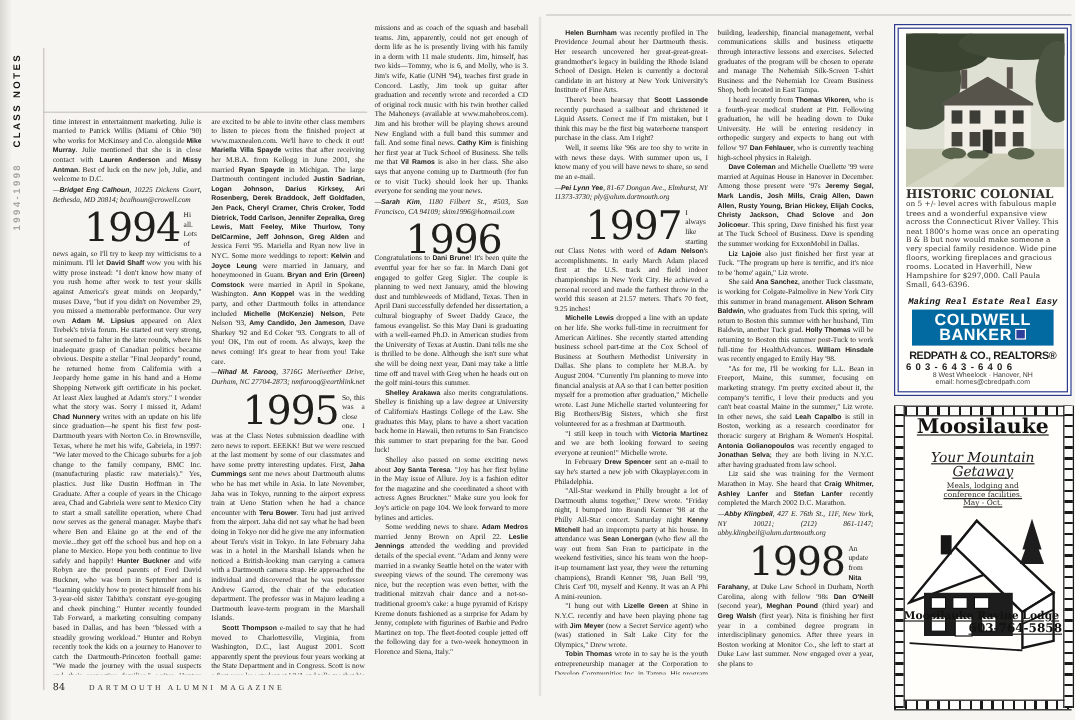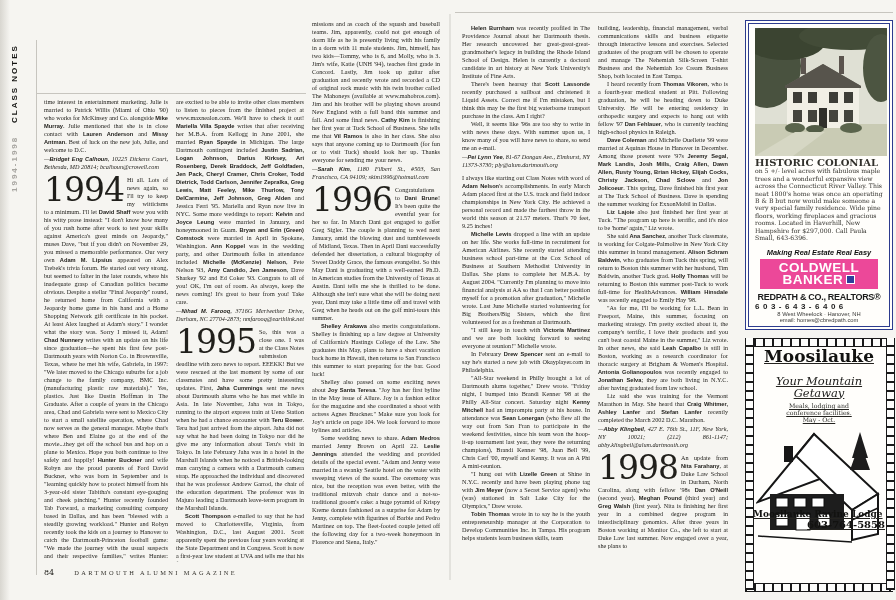--- a/index.html
+++ b/index.html
@@ -34,39 +34,39 @@
   #col3{left:312px;top:20px; width:128px;height:542px;}
   #col4{left:462px;top:24px; width:128px;height:538px;}
   #col5{left:598px;top:24px; width:130px;height:538px;}
   .blk{margin:0;text-indent:9px;}
   .blk.cont,.blk.year,.blk.signoff{text-indent:0;}
   .blk.signoff{font-style:italic;margin:1px 0 2px 0;}
   .blk b{font-family:"Liberation Sans",sans-serif;font-weight:bold;font-size:5.7px;}
   .blk.year{margin-top:5px;}
   .yearnum{
     float:left;font-family:"DejaVu Serif",serif;font-size:33px;line-height:25px;
-    letter-spacing:-1px;padding:1px 3px 0 0;color:#201f1b;
+    letter-spacing:-1px;padding:1px 3px 0 0;color:#201f1b;margin-left:26px;
   }
   
   .footer{position:absolute;left:44px;top:568px;font-size:8px;}
   .footer .pg{font-weight:normal;font-family:"DejaVu Serif",serif;}
   .footer .mag{font-size:6.4px;letter-spacing:2.4px;margin-left:18px;color:#35332e;}
   
   .ad-realty{
     position:absolute;left:745px;top:20px;width:148px;height:310px;
     background:#fffefb;border:4px double #2c3b8e;box-sizing:border-box;
     padding:4px 6px 3px 6px;
   }
   .photo{width:132px;height:128px;margin:0 auto;display:block;}
   .realty-text{font-size:6.15px;line-height:7.4px;text-align:left;margin-top:3px;
     font-family:"DejaVu Serif",serif;color:#32312c;}
   .realty-text .hl{font-weight:bold;font-size:10px;}
-  .tagline{font-family:Liberation Sans, sans-serif;font-style:italic;font-weight:bold;
+  .tagline{font-family:Liberation Mono, monospace;font-style:italic;font-weight:bold;
     font-size:7.4px;text-align:center;margin-top:4px;color:#111;}
-  .cb-box{width:118px;margin:2px auto 0 auto;background:#ec4899;color:#fff;
+  .cb-box{width:118px;margin:2px auto 0 auto;background:#0369a1;color:#fff;
     text-align:center;font-family:"Liberation Sans",sans-serif;font-weight:bold;
     font-size:13.5px;line-height:12.5px;letter-spacing:0.5px;padding:3px 0 2px 0;}
   .cb-sq{display:inline-block;width:7px;height:7px;border:1.5px solid #fff;
     vertical-align:baseline;margin-left:3px;background:#2e3f9b;}
   .agency{font-family:"Liberation Sans",sans-serif;font-size:9px;font-weight:bold;
     letter-spacing:-0.3px;text-align:center;margin-top:3px;color:#1b1b1b;}
   .phone{font-family:"Liberation Sans",sans-serif;font-weight:bold;font-size:8px;
     letter-spacing:3.5px;text-align:left;color:#222;}
   .addr,.email{font-family:"Liberation Sans",sans-serif;font-size:5.8px;text-align:center;color:#3a3a38;}
   
@@ -124,21 +124,21 @@
     <p class="blk year"><span class="yearnum">1996</span>Congratulations to <b>Dani Brune</b>! It's been quite the eventful year for her so far. In March Dani got engaged to golfer Greg Sigler. The couple is planning to wed next January, amid the blowing dust and tumbleweeds of Midland, Texas. Then in April Dani successfully defended her dissertation, a cultural biography of Sweet Daddy Grace, the famous evangelist. So this May Dani is graduating with a well-earned Ph.D. in American studies from the University of Texas at Austin. Dani tells me she is thrilled to be done. Although she isn't sure what she will be doing next year, Dani may take a little time off and travel with Greg when he heads out on the golf mini-tours this summer.</p>
     <p class="blk para"><b>Shelley Arakawa</b> also merits congratulations. Shelley is finishing up a law degree at University of California's Hastings College of the Law. She graduates this May, plans to have a short vacation back home in Hawaii, then returns to San Francisco this summer to start preparing for the bar. Good luck!</p>
     <p class="blk para">Shelley also passed on some exciting news about <b>Joy Santa Teresa</b>. "Joy has her first byline in the May issue of Allure. Joy is a fashion editor for the magazine and she coordinated a shoot with actress Agnes Bruckner." Make sure you look for Joy's article on page 104. We look forward to more bylines and articles.</p>
     <p class="blk para">Some wedding news to share. <b>Adam Medros</b> married Jenny Brown on April 22. <b>Leslie Jennings</b> attended the wedding and provided details of the special event. "Adam and Jenny were married in a swanky Seattle hotel on the water with sweeping views of the sound. The ceremony was nice, but the reception was even better, with the traditional mitzvah chair dance and a not-so-traditional groom's cake: a huge pyramid of Krispy Kreme donuts fashioned as a surprise for Adam by Jenny, complete with figurines of Barbie and Pedro Martinez on top. The fleet-footed couple jetted off the following day for a two-week honeymoon in Florence and Siena, Italy."</p>
   </div>
 <div class="textcol" id="col4">
     <p class="blk para"><b>Helen Burnham</b> was recently profiled in The Providence Journal about her Dartmouth thesis. Her research uncovered her great-great-great-grandmother's legacy in building the Rhode Island School of Design. Helen is currently a doctoral candidate in art history at New York University's Institute of Fine Arts.</p>
     <p class="blk para">There's been hearsay that <b>Scott Lassonde</b> recently purchased a sailboat and christened it Liquid Assets. Correct me if I'm mistaken, but I think this may be the first big waterborne transport purchase in the class. Am I right?</p>
     <p class="blk para">Well, it seems like '96s are too shy to write in with news these days. With summer upon us, I know many of you will have news to share, so send me an e-mail.</p>
     <p class="blk signoff">—<b>Pei Lynn Yee</b>, 81-67 Dongan Ave., Elmhurst, NY 11373-3730; ply@alum.dartmouth.org</p>
-    <p class="blk year">I always like starting out Class Notes with word of <b>Adam Nelson</b>'s accomplishments. In early March Adam placed first at the U.S. track and field indoor championships in New York City. He achieved a personal record and made the farthest throw in the world this season at 21.57 meters. That's 70 feet, 9.25 inches!</p>
+    <p class="blk year"><span class="yearnum">1997</span>I always like starting out Class Notes with word of <b>Adam Nelson</b>'s accomplishments. In early March Adam placed first at the U.S. track and field indoor championships in New York City. He achieved a personal record and made the farthest throw in the world this season at 21.57 meters. That's 70 feet, 9.25 inches!</p>
     <p class="blk para"><b>Michelle Lewis</b> dropped a line with an update on her life. She works full-time in recruitment for American Airlines. She recently started attending business school part-time at the Cox School of Business at Southern Methodist University in Dallas. She plans to complete her M.B.A. by August 2004. "Currently I'm planning to move into financial analysis at AA so that I can better position myself for a promotion after graduation," Michelle wrote. Last June Michelle started volunteering for Big Brothers/Big Sisters, which she first volunteered for as a freshman at Dartmouth.</p>
     <p class="blk para">"I still keep in touch with <b>Victoria Martinez</b> and we are both looking forward to seeing everyone at reunion!" Michelle wrote.</p>
     <p class="blk para">In February <b>Drew Spencer</b> sent an e-mail to say he's started a new job with Okayplayer.com in Philadelphia.</p>
     <p class="blk para">"All-Star weekend in Philly brought a lot of Dartmouth alums together," Drew wrote. "Friday night, I bumped into Brandi Kenner '98 at the Philly All-Star concert. Saturday night <b>Kenny Mitchell</b> had an impromptu party at his house. In attendance was <b>Sean Lonergan</b> (who flew all the way out from San Fran to participate in the weekend festivities, since his team won the hoop-it-up tournament last year, they were the returning champions), Brandi Kenner '98, Juan Bell '99, Chris Cerf '00, myself and Kenny. It was an A Phi A mini-reunion.</p>
     <p class="blk para">"I hung out with <b>Lizelle Green</b> at Shine in N.Y.C. recently and have been playing phone tag with <b>Jim Meyer</b> (now a Secret Service agent) who (was) stationed in Salt Lake City for the Olympics," Drew wrote.</p>
     <p class="blk para"><b>Tobin Thomas</b> wrote in to say he is the youth entrepreneurship manager at the Corporation to Develop Communities Inc. in Tampa. His program helps students learn business skills, team</p>
   </div>
 <div class="textcol" id="col5">
     <p class="blk cont">building, leadership, financial management, verbal communications skills and business etiquette through interactive lessons and exercises. Selected graduates of the program will be chosen to operate and manage The Nehemiah Silk-Screen T-shirt Business and the Nehemiah Ice Cream Business Shop, both located in East Tampa.</p>
     <p class="blk para">I heard recently from <b>Thomas Vikoren</b>, who is a fourth-year medical student at Pitt. Following graduation, he will be heading down to Duke University. He will be entering residency in orthopedic surgery and expects to hang out with fellow '97 <b>Dan Fehlauer</b>, who is currently teaching high-school physics in Raleigh.</p>

